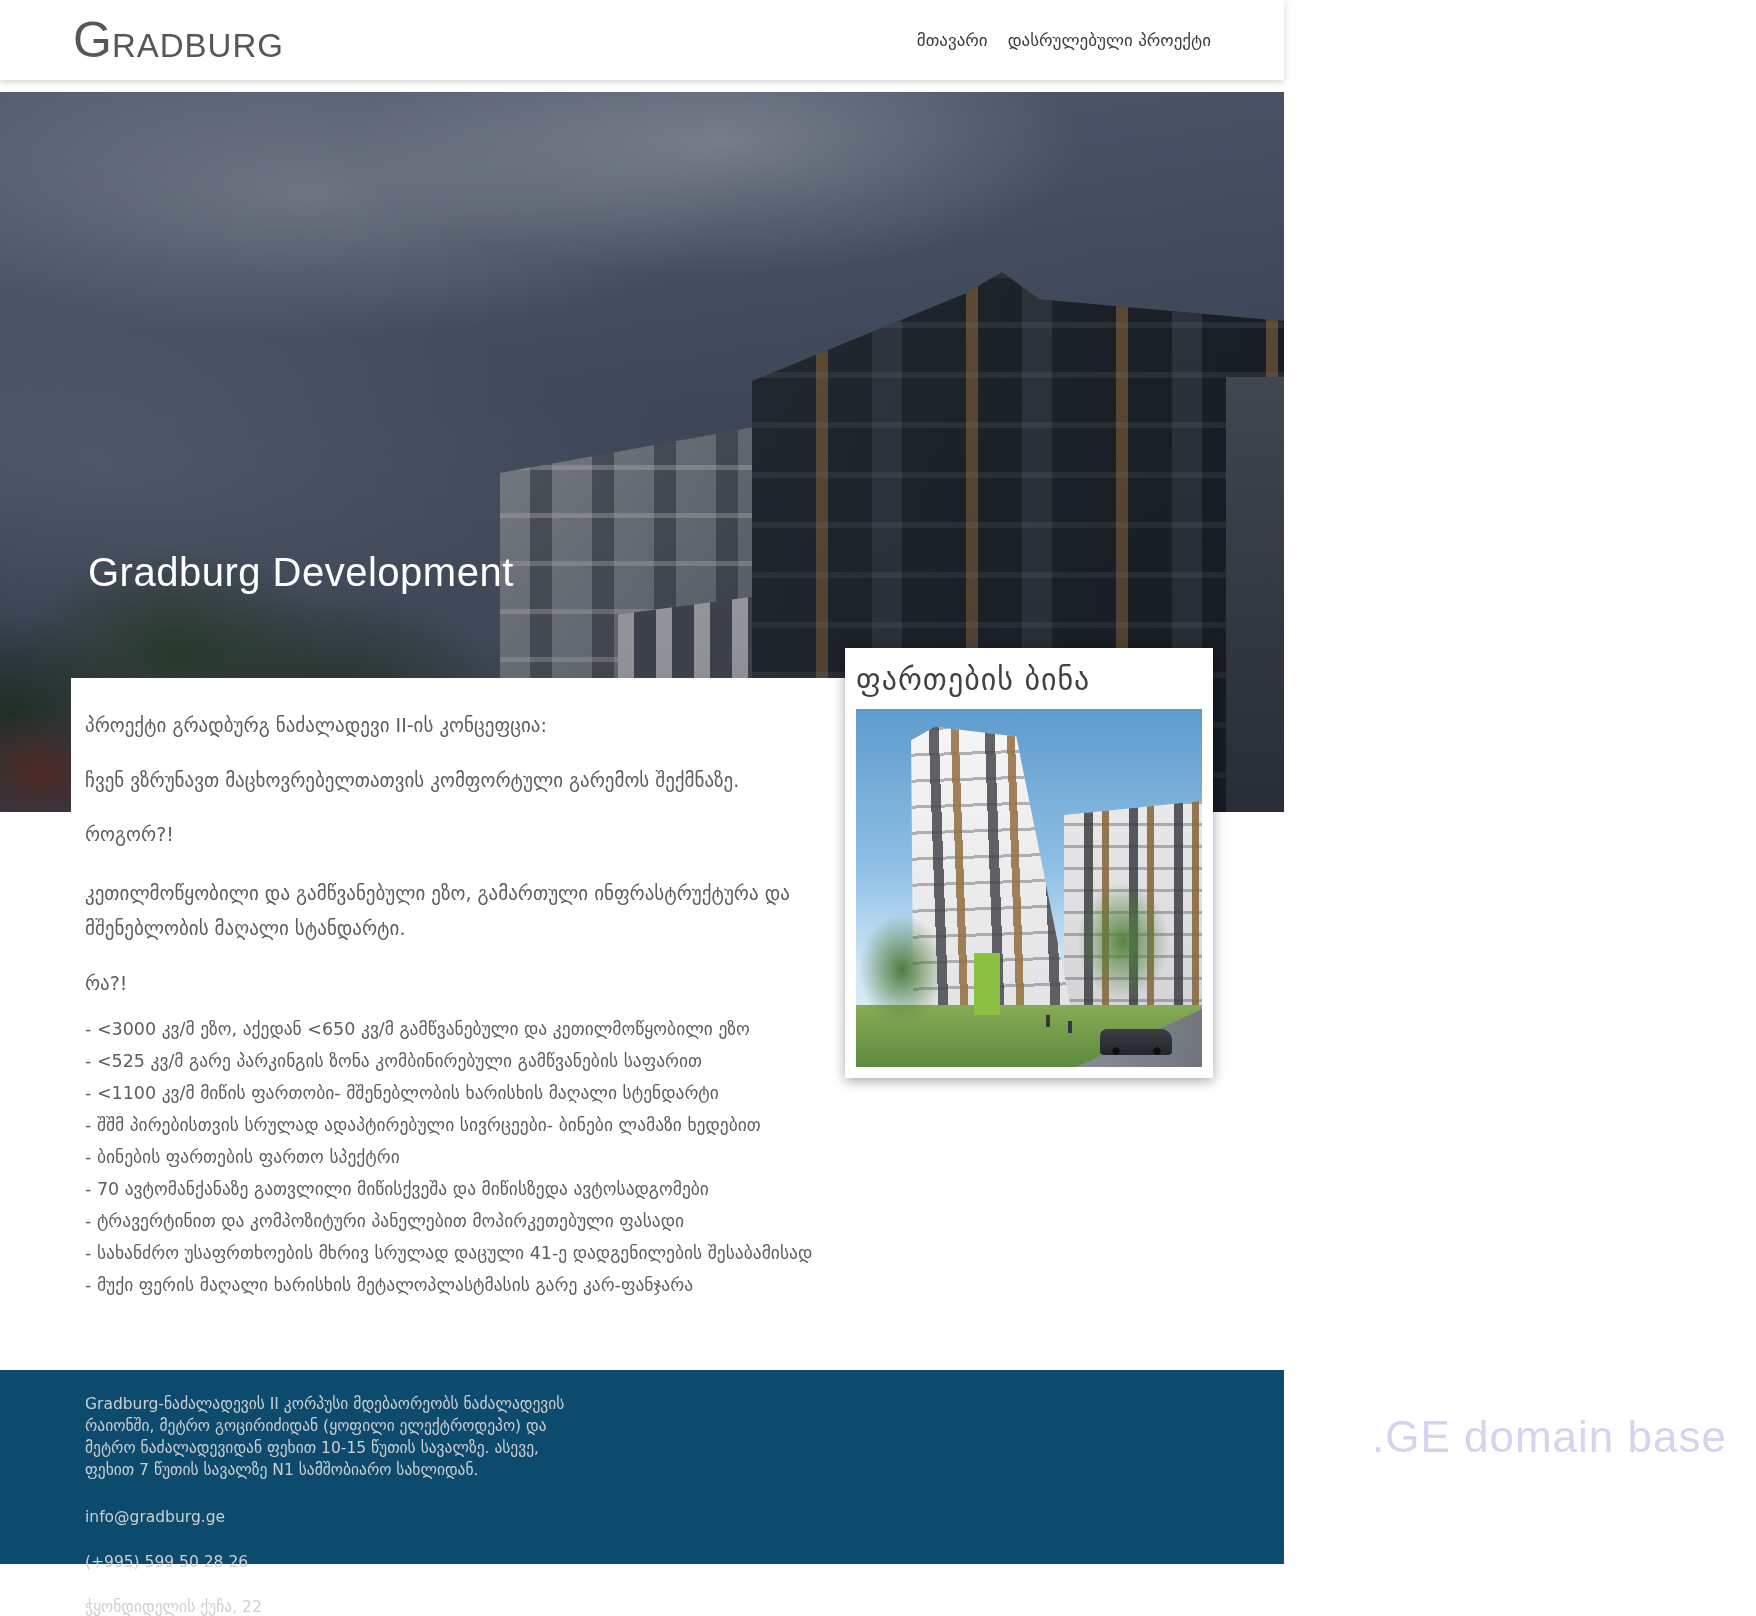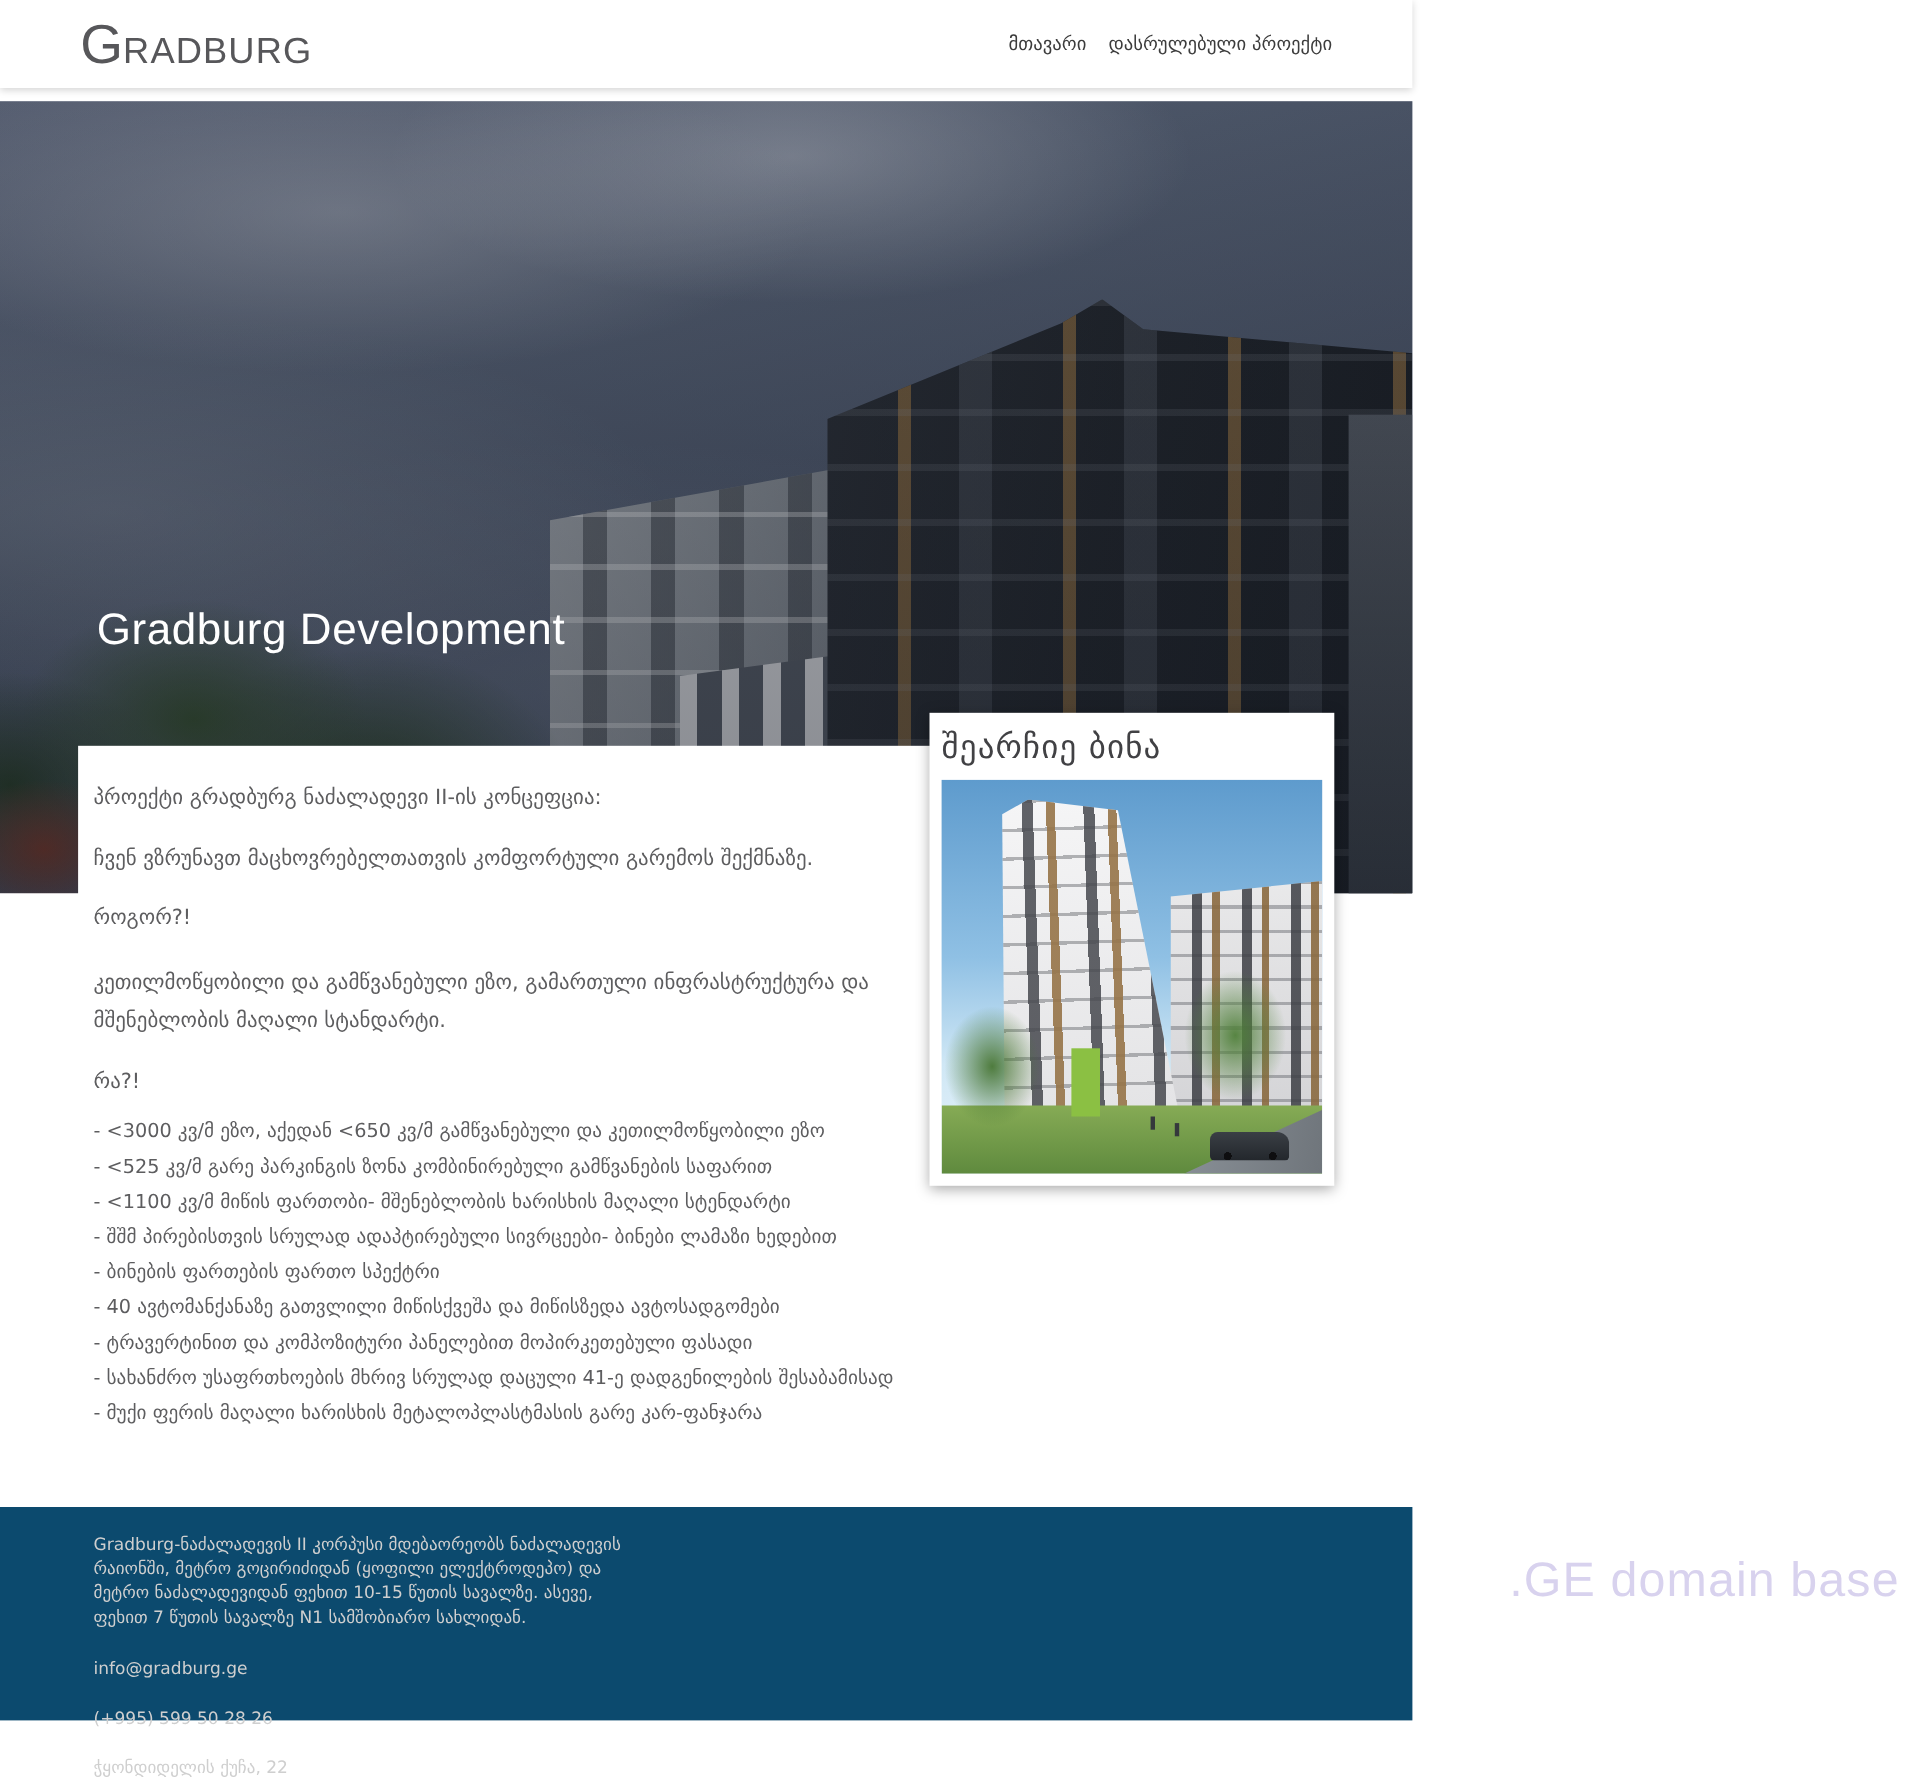--- a/index.html
+++ b/index.html
@@ -171,29 +171,29 @@
   <p class="block-gap">ჩვენ ვზრუნავთ მაცხოვრებელთათვის კომფორტული გარემოს შექმნაზე.</p>
   <p class="block-gap">როგორ?!</p>
   <p class="multiline">კეთილმოწყობილი და გამწვანებული ეზო, გამართული ინფრასტრუქტურა და მშენებლობის მაღალი სტანდარტი.</p>
   <p>რა?!</p>
   <ul class="features">
     <li>- &lt;3000 კვ/მ ეზო, აქედან &lt;650 კვ/მ გამწვანებული და კეთილმოწყობილი ეზო</li>
     <li>- &lt;525 კვ/მ გარე პარკინგის ზონა კომბინირებული გამწვანების საფარით</li>
     <li>- &lt;1100 კვ/მ მიწის ფართობი- მშენებლობის ხარისხის მაღალი სტენდარტი</li>
     <li>- შშმ პირებისთვის სრულად ადაპტირებული სივრცეები- ბინები ლამაზი ხედებით</li>
     <li>- ბინების ფართების ფართო სპექტრი</li>
-    <li>- 40 ავტომანქანაზე გათვლილი მიწისქვეშა და მიწისზედა ავტოსადგომები</li>
+    <li>- 70 ავტომანქანაზე გათვლილი მიწისქვეშა და მიწისზედა ავტოსადგომები</li>
     <li>- ტრავერტინით და კომპოზიტური პანელებით მოპირკეთებული ფასადი</li>
     <li>- სახანძრო უსაფრთხოების მხრივ სრულად დაცული 41-ე დადგენილების შესაბამისად</li>
     <li>- მუქი ფერის მაღალი ხარისხის მეტალოპლასტმასის გარე კარ-ფანჯარა</li>
   </ul>
 </div>
 
 <div class="card">
-  <div class="card-title">შეარჩიე ბინა</div>
+  <div class="card-title">ფართების ბინა</div>
   <div class="card-image">
     <div class="ci-b2"></div>
     <div class="ci-b1"></div>
     <div class="ci-lawn"></div>
     <div class="ci-road"></div>
     <div class="ci-green"></div>
     <div class="ci-tree-l"></div>
     <div class="ci-tree-r"></div>
     <div class="ci-person" style="left:190px;"></div>
     <div class="ci-person" style="left:212px;bottom:34px;"></div>

